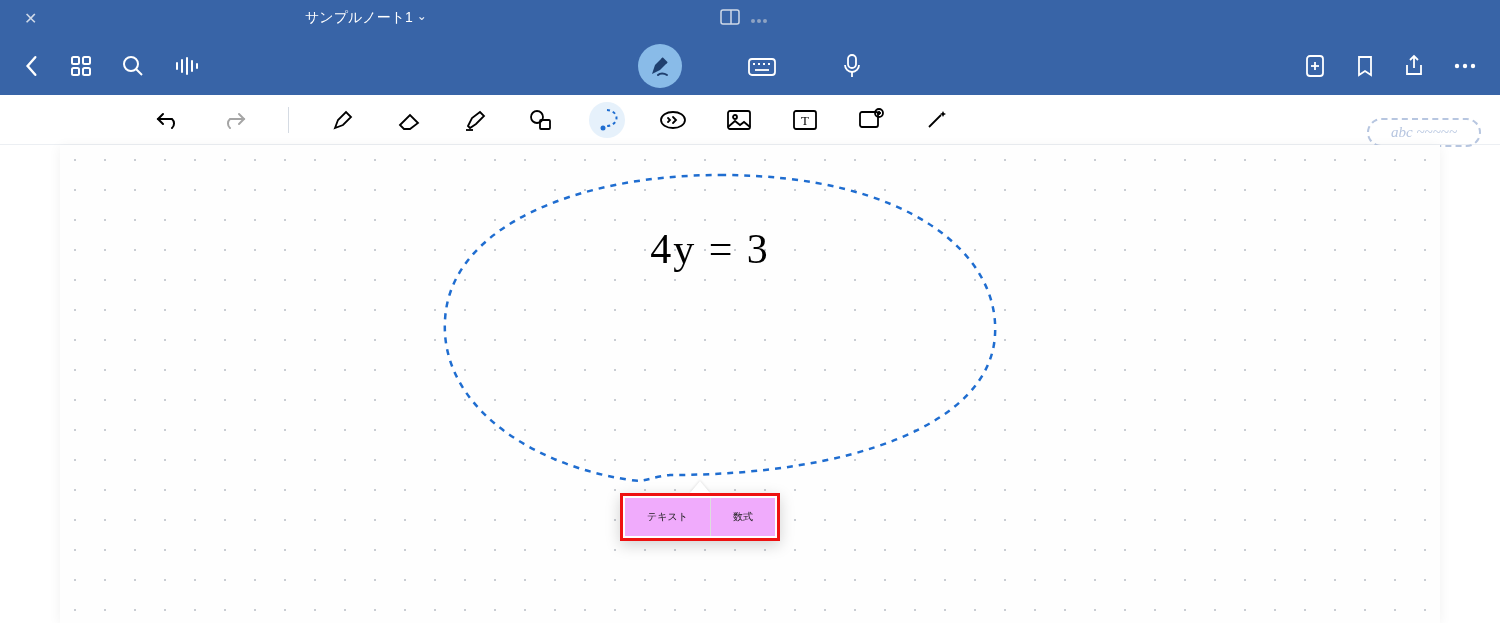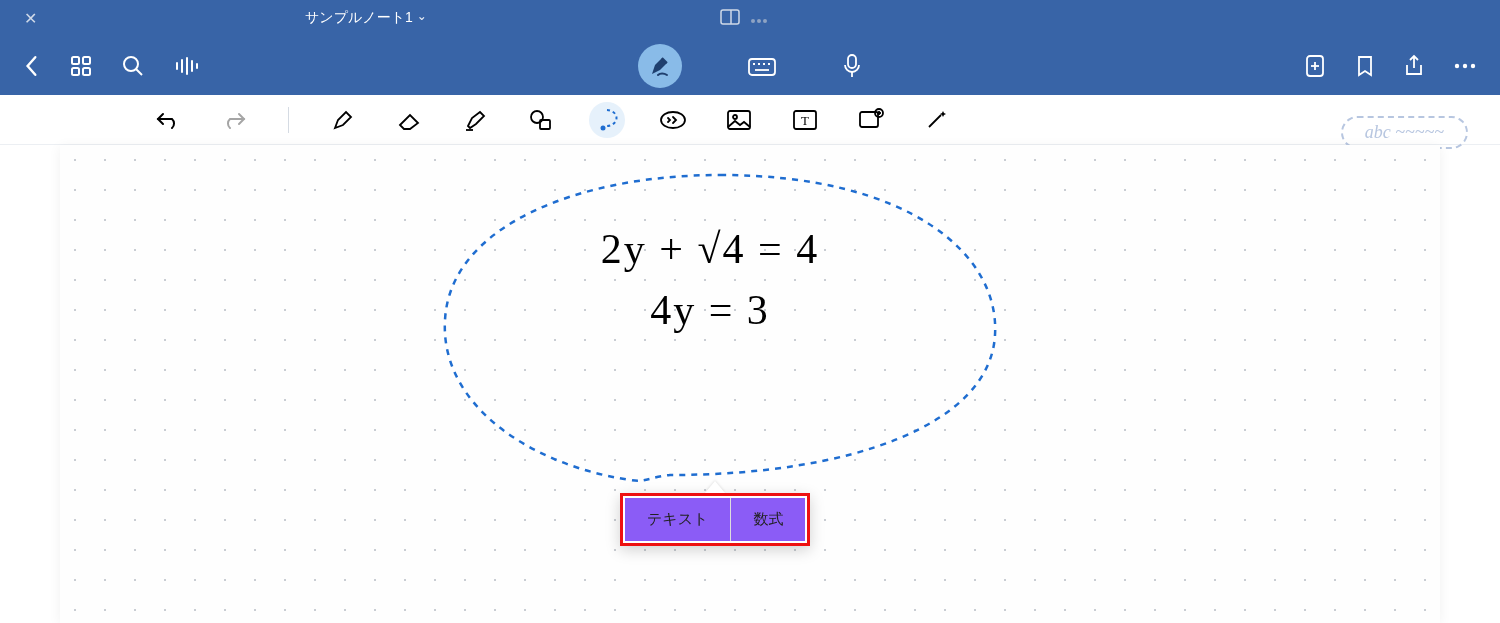--- a/index.html
+++ b/index.html
@@ -122,27 +122,27 @@
   }
   .tool-divider {
     width: 1px;
     height: 26px;
     background: #d5dbe3;
     margin: 0 6px;
   }
 
   .ocr-placeholder {
     position: absolute;
-    right: 32px;
+    right: 19px;
     border: 2px dashed #b7c6e0;
     border-radius: 22px;
     padding: 4px 22px;
     color: #b7c6e0;
     font-style: italic;
-    font-size: 18px;
+    font-size: 15px;
     display: flex;
     align-items: center;
     gap: 6px;
     font-family: "Comic Sans MS", cursive;
     margin-top: 25px;
   }
 
   
   .canvas-wrap {
     padding: 0 60px 0 60px;
@@ -206,24 +206,24 @@
     border: 3px solid #e11;
     padding: 2px;
     box-shadow: 0 4px 14px rgba(0,0,0,.18);
     background:#fff;
   }
   .popup {
     display: flex;
     background: #fff;
   }
   .popup button {
-    background: #8b5cf6;
+    background: #f0abfc;
     border: none;
     padding: 12px 22px;
-    font-size: 15px;
+    font-size: 10px;
     cursor: pointer;
     color: #222;
   }
   .popup .sep {
     width: 1px;
     background: #ddd;
   }
 
 </style>
 </head>
@@ -432,21 +432,20 @@
     <svg class="lasso" viewBox="0 0 580 320">
       <path d="M 290 10
                C 480 10, 570 90, 565 170
                C 560 260, 420 310, 240 310
                C 220 312, 215 318, 200 315
                C 100 300, 10 240, 15 155
                C 20 60, 150 10, 290 10 Z"></path>
     </svg>
 
     <div class="handwriting">
-      <div class="line1">2y + √4  = 4</div>
       <div class="line3">4y = 3</div>
     </div>
 
     <div class="popup-wrap">
       <div class="popup-arrow"></div>
       <div class="popup-highlight">
         <div class="popup">
           <button>テキスト</button>
           <div class="sep"></div>
           <button>数式</button>

